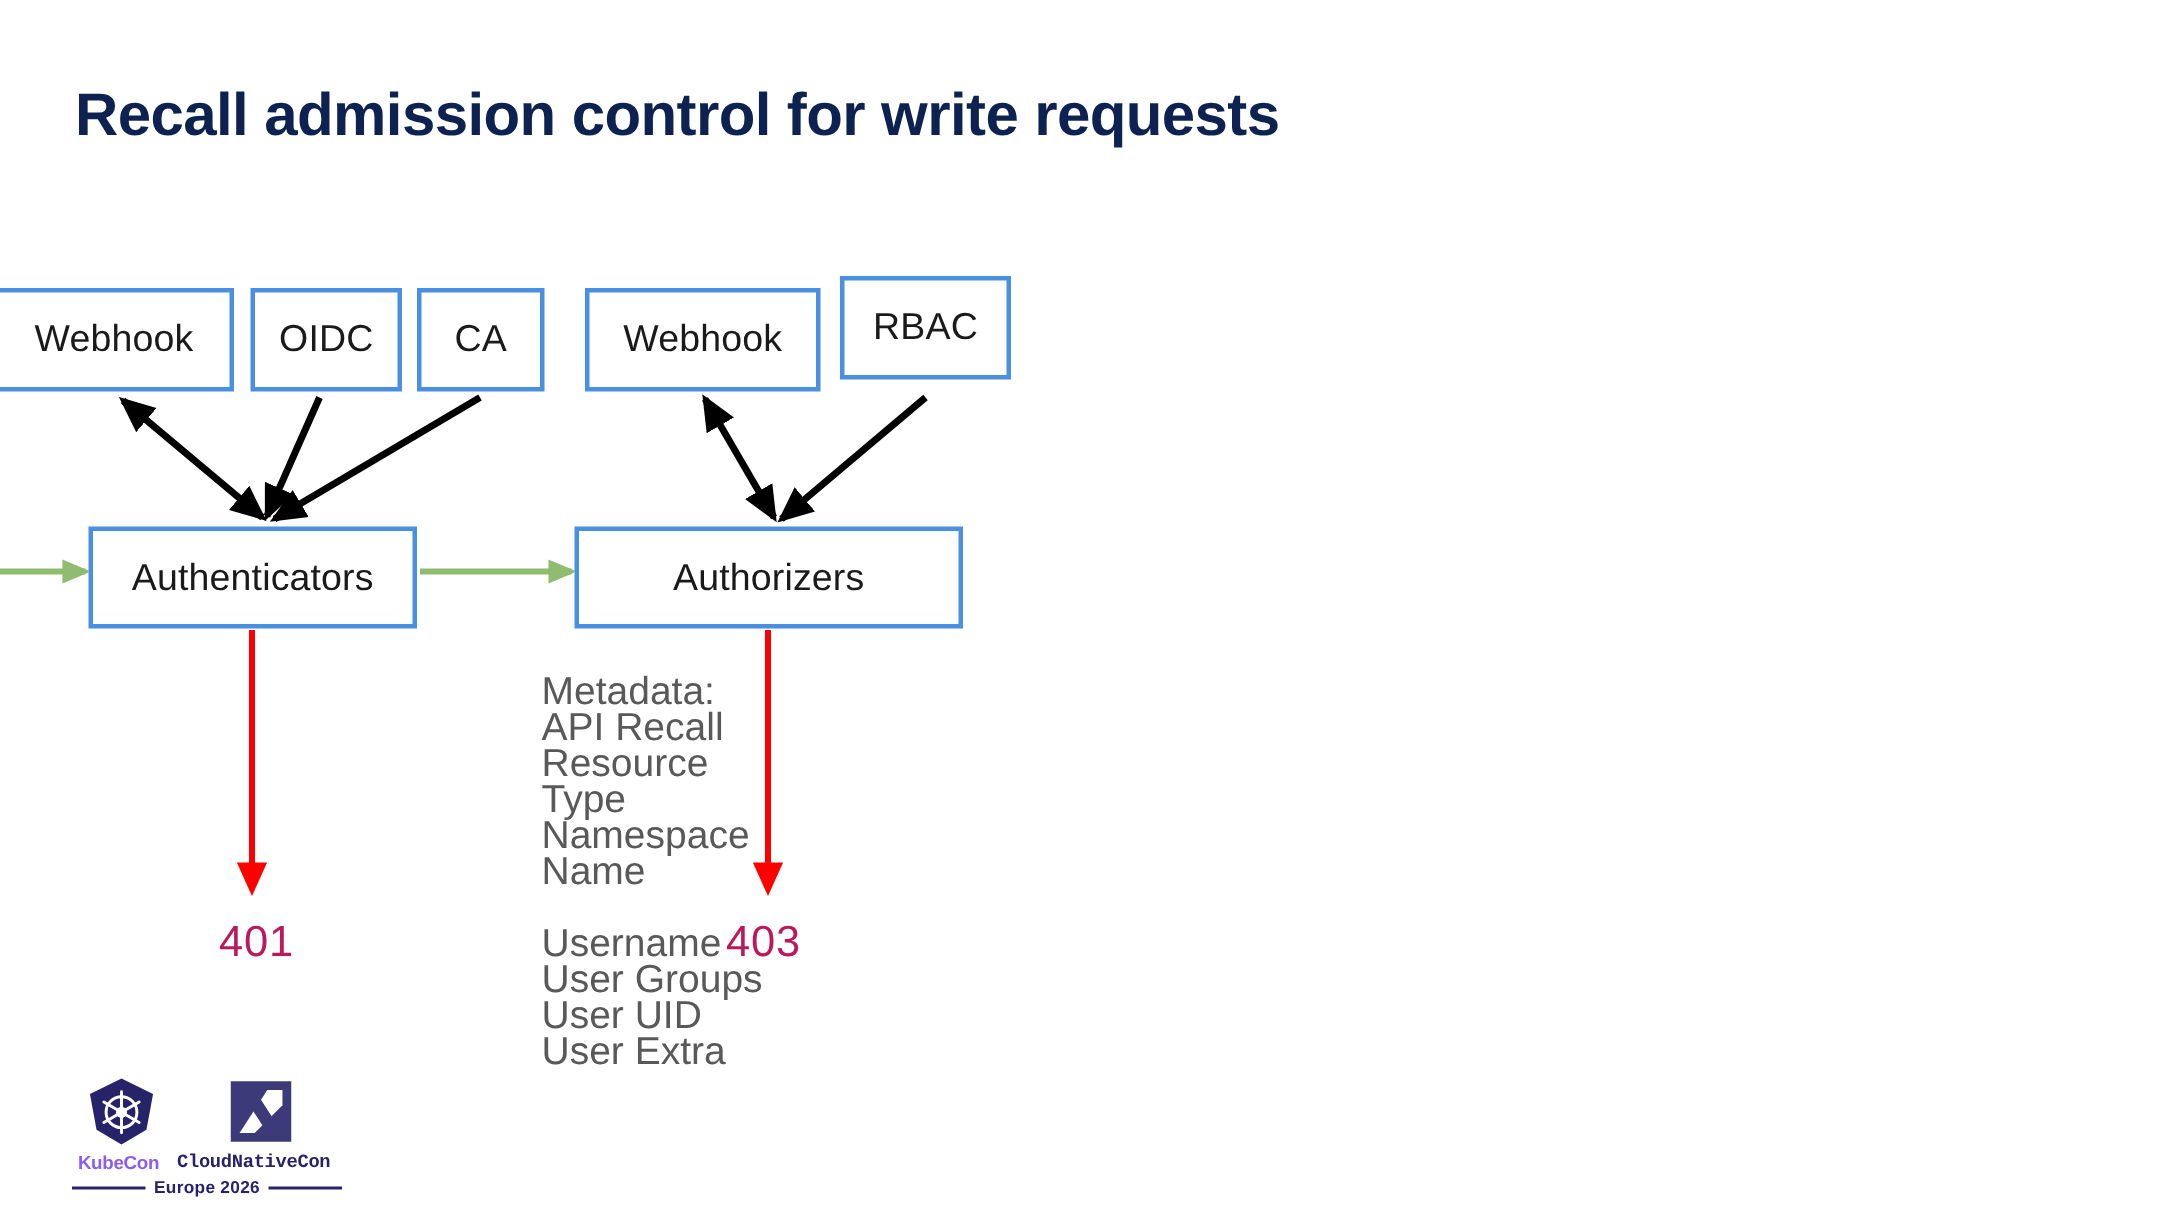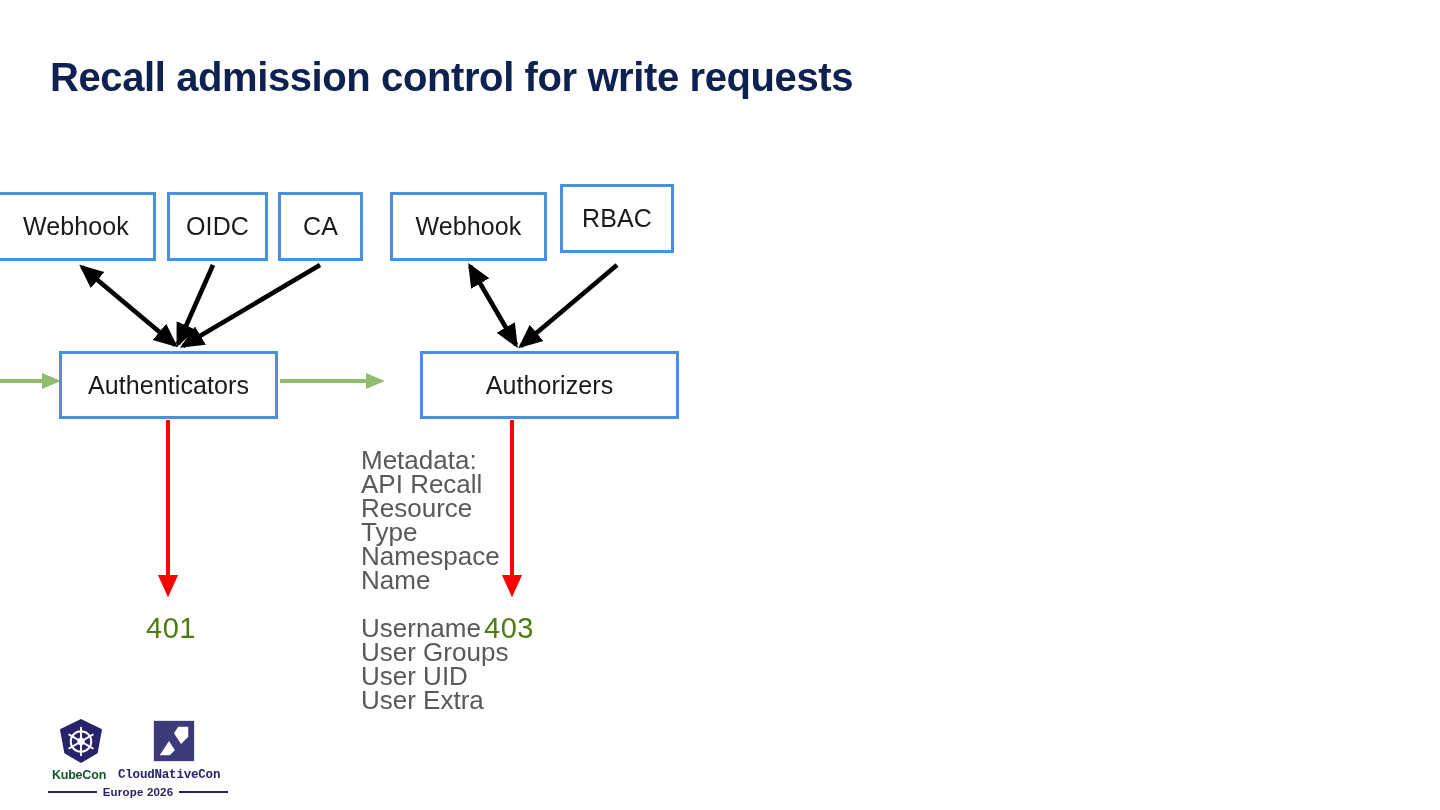--- a/index.html
+++ b/index.html
@@ -61,26 +61,26 @@
     letter-spacing: 0.1px;
     z-index: 3;
   }
 
   #box-webhook-auth   { left:  -4px; top: 192px; width: 160px; height: 69px; }
   #box-oidc           { left: 167px; top: 192px; width: 101px; height: 69px; }
   #box-ca             { left: 278px; top: 192px; width:  85px; height: 69px; }
   #box-webhook-authz  { left: 390px; top: 192px; width: 157px; height: 69px; }
   #box-rbac           { left: 560px; top: 184px; width: 114px; height: 69px; }
   #box-authenticators { left:  59px; top: 351px; width: 219px; height: 68px; }
-  #box-authorizers    { left: 383px; top: 351px; width: 259px; height: 68px; margin-left: 37px; }
+  #box-authorizers    { left: 383px; top: 351px; width: 259px; height: 68px; }
 
   
   .status-code {
     position: absolute;
-    color: #4d7c0f;
+    color: #be185d;
     font-size: 29px;
     font-weight: 400;
     letter-spacing: 0.5px;
     z-index: 3;
   }
   #code-401 { left: 146px; top: 612px; }
   #code-403 { left: 484px; top: 612px; }
 
   
   #metadata-list {
@@ -117,21 +117,21 @@
     top: 2px;
     width: 42px;
     height: 42px;
   }
   #logo-kubecon-text {
     position: absolute;
     left: 0px;
     top: 50px;
     width: 62px;
     text-align: center;
-    color: #14532d;
+    color: #8b5cf6;
     font-size: 12.5px;
     font-weight: bold;
     letter-spacing: -0.2px;
   }
   #logo-cloudnativecon-text {
     position: absolute;
     left: 70px;
     top: 50px;
     color: #27236b;
     font-size: 12.5px;

